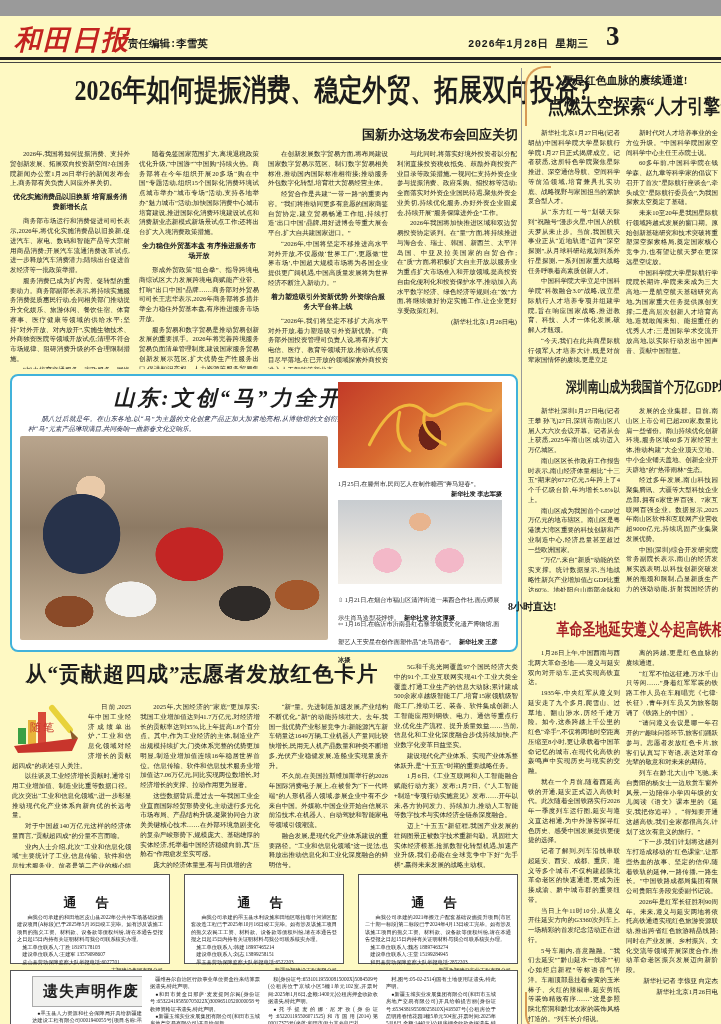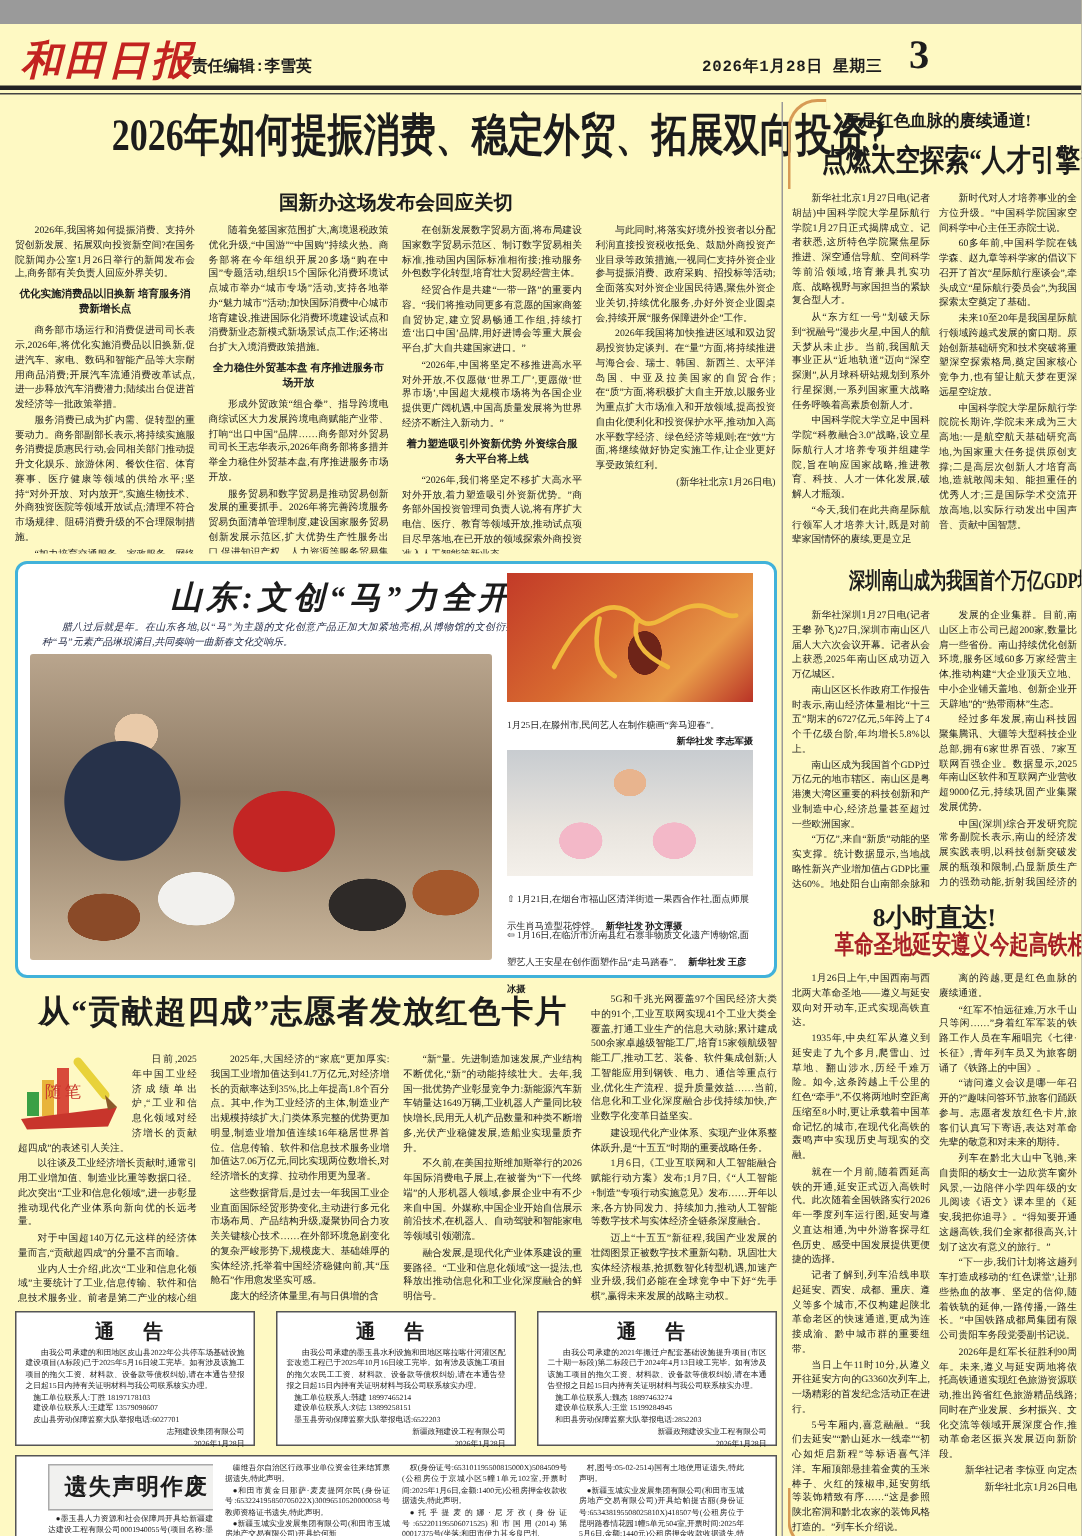--- a/index.html
+++ b/index.html
@@ -18,21 +18,21 @@
 .rule2{left:0;top:46px;width:721px;height:1px;background:#444}
 
 .para{text-align:justify;text-indent:2em;font-size:6.5px;line-height:1.5;margin-bottom:1px}
 .col{overflow:hidden}
 .subhead{font-weight:bold;text-align:center;font-size:7px;line-height:1.45;margin:4px 2px;text-indent:0;font-family:"Liberation Sans",sans-serif}
 .byline .para{text-align:right;text-indent:0}
 .cond{display:inline-block;white-space:nowrap;transform-origin:center}
 
 .lead-h1{left:10px;top:54px;width:508px;text-align:center;font-size:30px;font-weight:bold}
 .lead-h1 .cond{transform:scaleX(.8)}
-.lead-sub{left:10px;top:110px;width:508px;text-align:center;font-size:13px;font-weight:bold}
+.lead-sub{left:10px;top:110px;width:508px;text-align:right;font-size:13px;font-weight:bold}
 .lead-cols{left:10px;top:133px;width:508px;height:220px;display:flex;gap:9px}
 .lead-cols .col{width:120px;height:220px}
 
 .pbox{left:10px;top:358px;width:508px;height:278px;border:2px solid #41b2da;border-radius:8px;background:#fff}
 .ptitle{left:40px;top:368px;width:448px;text-align:center;font-size:21px;font-weight:bold;font-style:italic;letter-spacing:3px}
 .pintro{left:28px;top:398px;width:472px;font-size:6.6px;line-height:1.45;color:#242b46;font-style:italic;text-align:justify;text-indent:2em}
 .photo-large{left:20px;top:420px;width:308px;height:204px;border-radius:2px;
  background:
   radial-gradient(40px 26px at 16% 86%,#8a4a28 60%,rgba(0,0,0,0) 61%),
   radial-gradient(46px 32px at 36% 80%,#f2f1ee 55%,rgba(0,0,0,0) 56%),
@@ -59,21 +59,21 @@
 .pcap{font-size:6.2px;line-height:1.45;text-align:justify}
 .pcredit{font-size:6.2px;text-align:right;font-weight:bold}
 
 .essay-h{left:12px;top:644px;width:380px;text-align:center;font-size:21px;font-weight:bold;letter-spacing:1px}
 .essay-col4{left:394px;top:646px;width:124px;height:206px}
 .essay-cols{left:12px;top:686px;width:376px;height:166px;display:flex;gap:9px}
 .essay-cols .col{width:120px;height:166px}
 .essay-art{float:left;width:72px;height:52px;margin:0 4px 2px 0;position:relative}
 .essay-label{position:absolute;left:18px;top:18px;color:#c8352c;font-weight:normal;font-size:11px;letter-spacing:2px}
 
-.notice{top:858px;width:160px;height:90px;border:1px solid #555;padding:3px 6px;background:#fff}
+.notice{top:858px;width:160px;height:90px;border:1px solid #555;padding:18px 6px;background:#fff}
 .n1{left:10px}.n2{left:184px}.n3{left:358px}
 .ntitle{text-align:center;font-size:13px;font-weight:bold;letter-spacing:8px;margin:1px 0 2px}
 .nbody .para{font-size:5.2px;line-height:1.42;margin-bottom:0}
 .nlines .para{font-size:5.2px;line-height:1.5;text-indent:1em;text-align:left;margin:0}
 .nsign .para{font-size:5.2px;line-height:1.5;text-indent:0;text-align:right;margin:0}
 
 .loss{left:10px;top:954px;width:508px;height:62px;border:1px solid #555;background:#fff;display:flex;gap:8px;padding:5px 21px}
 .loss .lcol{width:118px;height:50px;overflow:hidden}
 .loss .lcol .para{font-size:5.2px;line-height:1.42;text-indent:1em;margin:0}
 .ltitle{width:118px;text-align:center;font-size:15px;font-weight:bold;border:1px solid #aaa;background:#f1f1ef;
@@ -84,21 +84,21 @@
 .arc-bot{left:525px;top:976px;width:26px;height:42px;border-left:2px solid #d79a55;border-bottom:2px solid #d79a55;border-bottom-left-radius:20px}
 .r-kicker{left:534px;top:57px;width:182px;text-align:center;font-size:11px;font-weight:bold}
 .r-h1{left:528px;top:77px;width:190px;text-align:center;font-size:20px;font-weight:bold}
 .r-h1 .cond{transform:scaleX(.82)}
 .rcols{display:flex;gap:6px}
 .rc1{left:528px;top:112px;width:190px;height:242px}
 .rcols .col{width:92px;height:100%}
 .r-h2{left:528px;top:362px;width:190px;text-align:center;font-size:15px;font-weight:bold}
 .r-h2 .cond{transform:scaleX(.72)}
 .rc2{left:528px;top:390px;width:190px;height:186px}
-.r-kicker3{left:528px;top:584px;width:190px;text-align:center;font-size:17px;font-weight:bold}
+.r-kicker3{left:508px;top:584px;width:190px;font-size:10px;font-weight:bold}
 .r-h3{left:528px;top:602px;width:190px;text-align:center;font-size:17px;font-weight:bold;color:#a82025}
 .r-h3 .cond{transform:scaleX(.76)}
 .rc3{left:528px;top:632px;width:190px;height:386px}
 </style>
 </head>
 <body>
 
 <div class="page">
 
   <div class="abs logo">和田日报</div>

